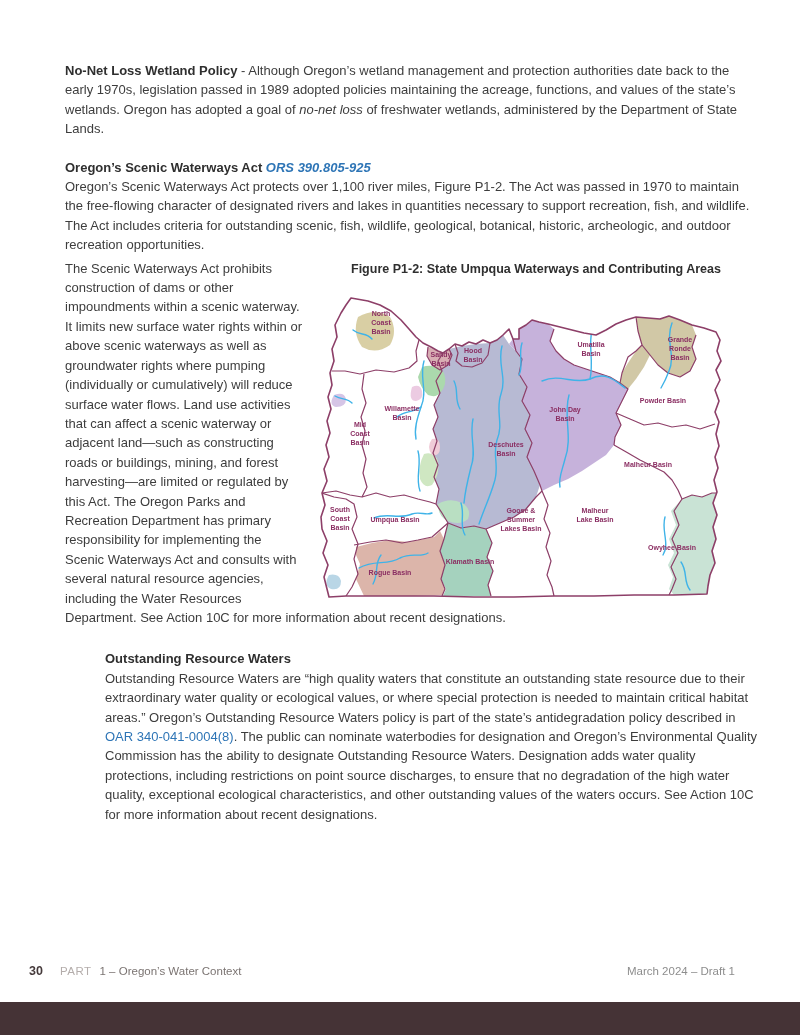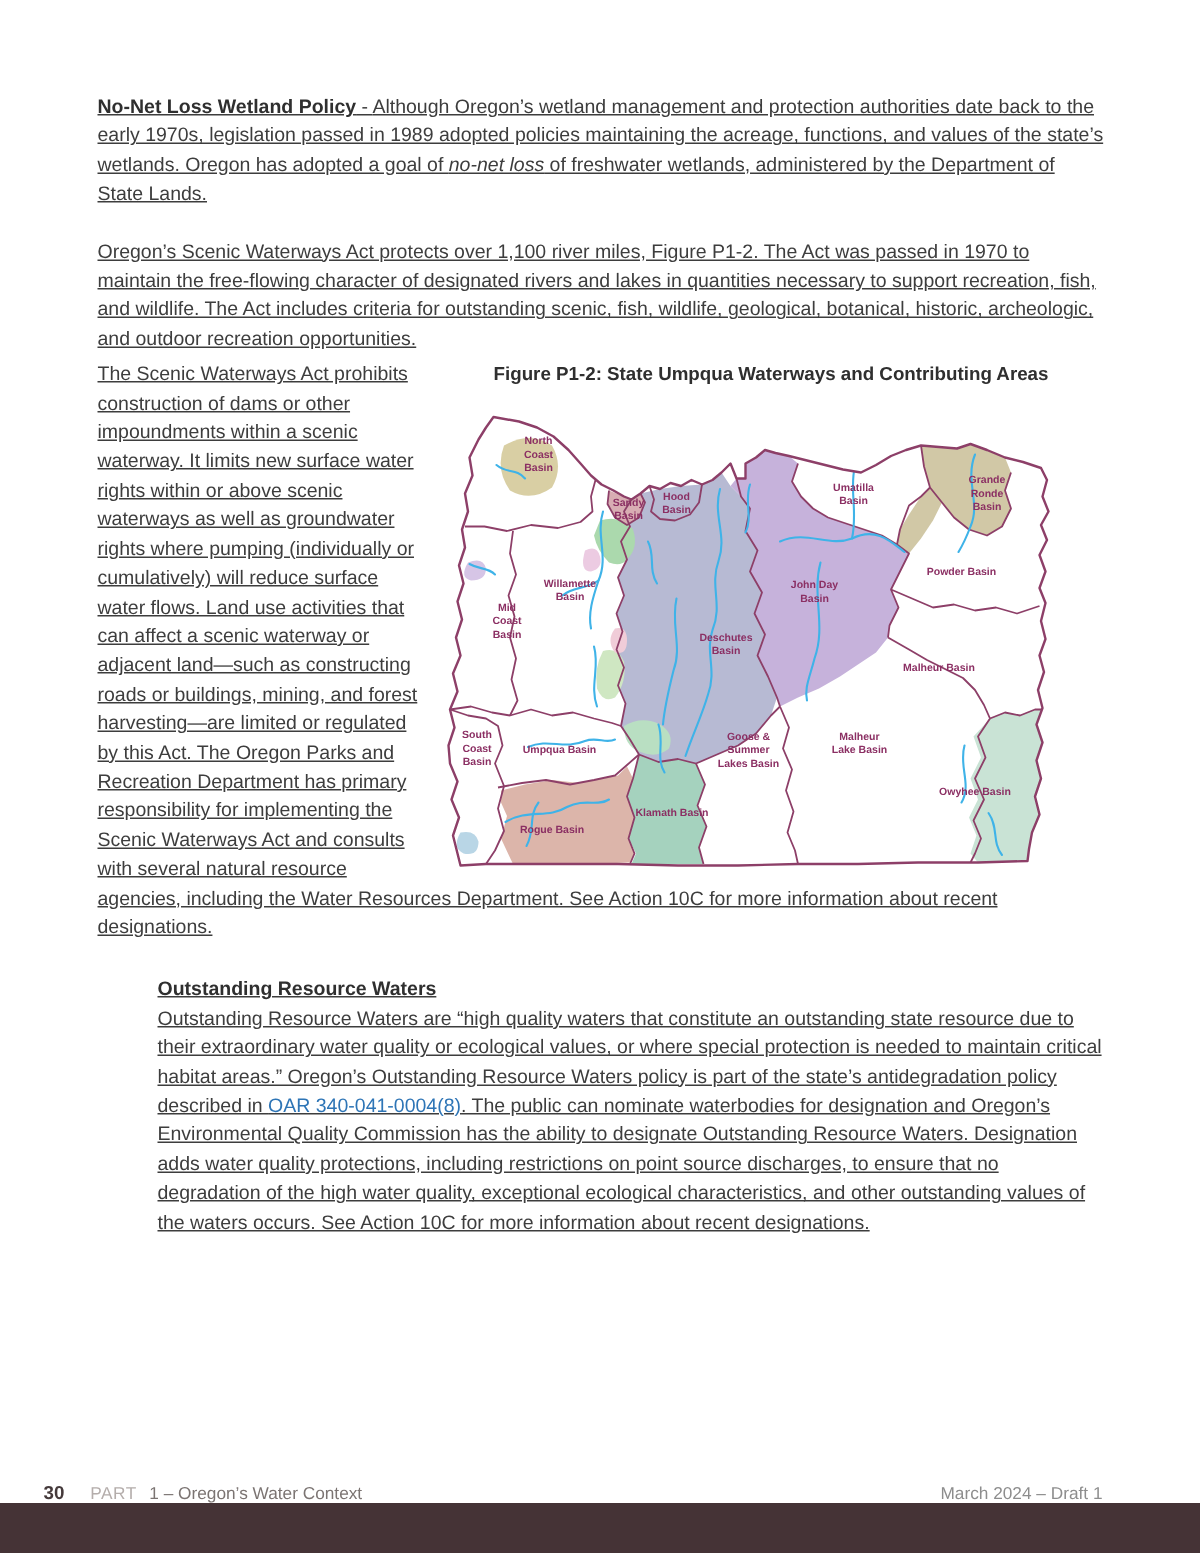--- a/index.html
+++ b/index.html
@@ -2,53 +2,54 @@
 <html><head>
 <meta charset="utf-8">
 <style>
   html,body { margin:0; padding:0; background:#e8e8e8; }
   .page {
     position:relative; width:800px; height:1035px; margin:0 auto;
     background:#ffffff; overflow:hidden;
     font-family:"Liberation Sans", sans-serif;
     font-size:13px; line-height:19.4px; color:#3d3d3d;
   }
-  .content { padding:61px 64px 0 65px;text-decoration:underline; }
+  .content { padding:61px 42px 0 65px; }
   p { margin:0 0 19px 0; }
   .bold-lead { font-weight:bold; color:#2f2f2f; }
   .heading { font-weight:bold; color:#2f2f2f; }
   a.doc-link { color:#2e75b6; text-decoration:none; cursor:pointer; }
   a.ors-link { font-weight:bold; font-style:italic; }
   .scenic-heading { margin-bottom:0; }
   .scenic-body { margin-bottom:4px; }
   .figure { float:right; width:444px; margin:0 0 4px 10px; }
   .figure-title { font-weight:bold; font-size:12.5px; color:#2f2f2f; text-align:center; margin:2px 0 12px 0; line-height:16px; }
   .figure svg { display:block; margin-left:6px; }
   .col-text { margin:0; }
   .clear { clear:both; }
   .orw { margin-top:22px;margin-left:40px; }
   .orw-heading { margin-bottom:0; }
-  .footer { position:absolute; left:29px; right:65px; bottom:32px;
+  .footer { position:absolute; left:29px; right:65px; bottom:57px;
             display:flex; justify-content:space-between; align-items:baseline;
             font-size:11.5px; line-height:14px; }
   .pagenum { font-weight:bold; font-size:12.5px; color:#453a3b; }
   .part { color:#b4adab; margin-left:14px; letter-spacing:0.4px; }
   .part-title { color:#7b7472; margin-left:5px; }
   .footer-right { color:#8d8d8d; }
   .bottom-bar { position:absolute; left:0; bottom:0; width:800px; height:33px; background:#453336; }
   .basin-label { font-family:"Liberation Sans", sans-serif; font-size:7px; font-weight:bold; fill:#8b2f63; text-anchor:middle; }
 </style>
 </head>
 <body>
 
 <div class="page">
   <div class="content">
 
     <p><span class="bold-lead">No-Net Loss Wetland Policy</span><span> - </span><span>Although Oregon’s wetland management and protection authorities date back to the early 1970s, legislation passed in 1989 adopted policies maintaining the acreage, functions, and values of the state’s wetlands. Oregon has adopted a goal of </span><em>no-net loss</em><span> of freshwater wetlands, administered by the Department of State Lands.</span></p>
 
+    <p class="scenic-heading"><span class="heading">Oregon’s Scenic Waterways Act </span><a class="doc-link ors-link">ORS 390.805-925</a></p>
 
     <p class="scenic-body">Oregon’s Scenic Waterways Act protects over 1,100 river miles, Figure P1-2. The Act was passed in 1970 to maintain the free-flowing character of designated rivers and lakes in quantities necessary to support recreation, fish, and wildlife. The Act includes criteria for outstanding scenic, fish, wildlife, geological, botanical, historic, archeologic, and outdoor recreation opportunities.</p>
 
     <div class="scenic-wrap">
       <div class="figure">
         <div class="figure-title">Figure P1-2:  State Umpqua Waterways and Contributing Areas</div>
 
         <svg width="406" height="314" viewBox="296 290 406 314">
           <defs>
             <clipPath id="orclip">

